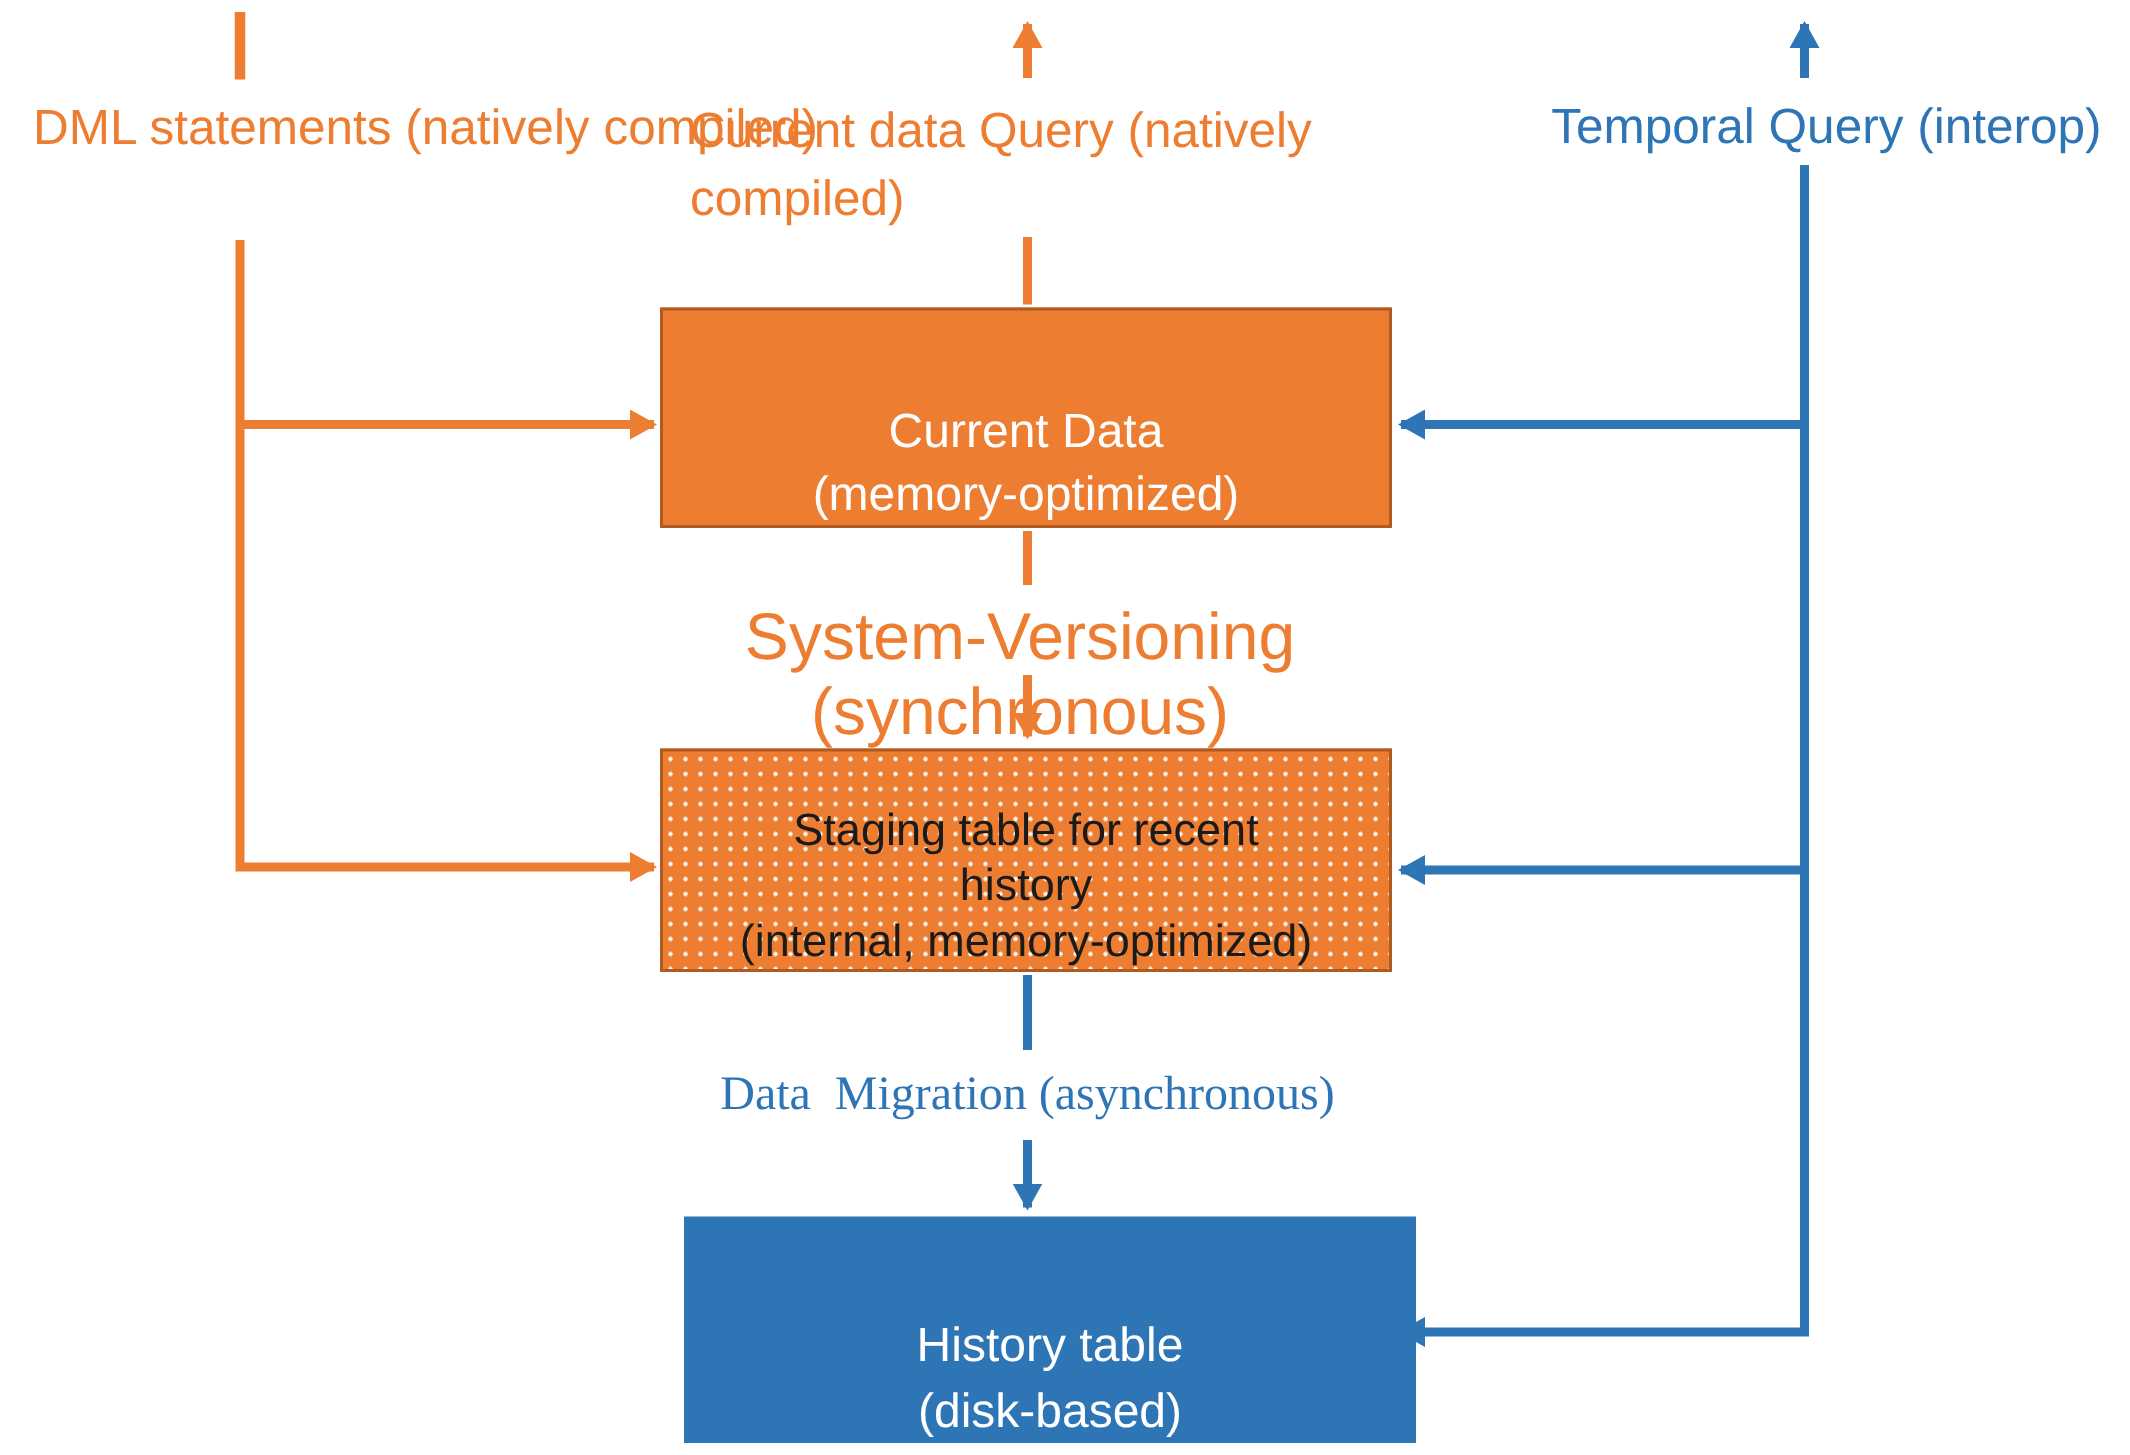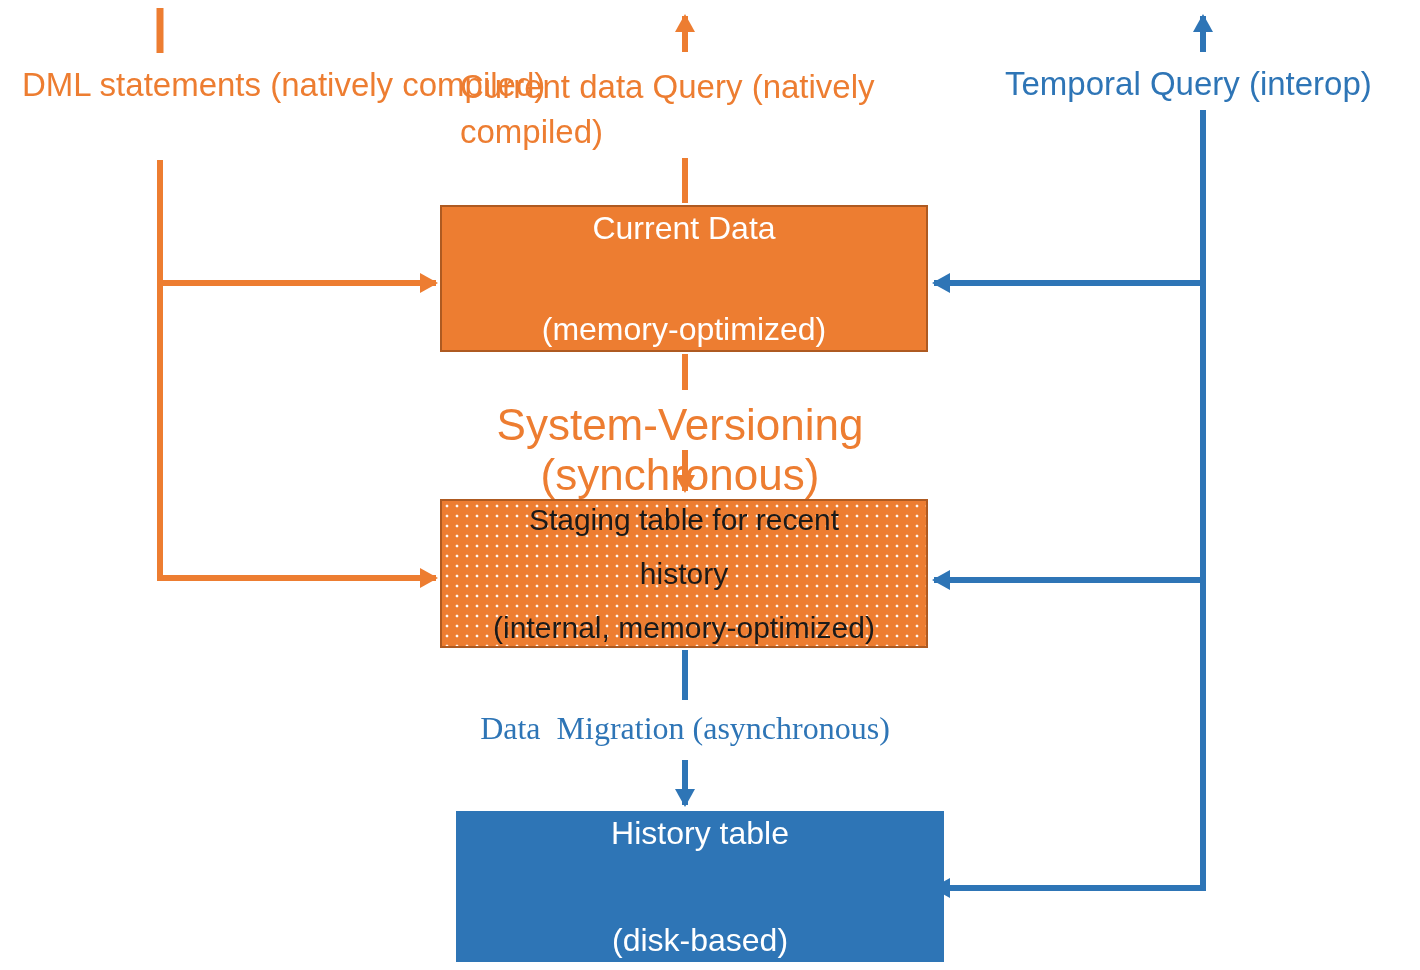--- a/index.html
+++ b/index.html
@@ -17,27 +17,27 @@
   .edge-blue{stroke:var(--blue);}
   .fill-orange{fill:var(--orange);}
   .fill-blue{fill:var(--blue);}
 
   .free-label{position:absolute;font-weight:400;}
   .lbl-orange{color:var(--orange);}
   .lbl-blue{color:var(--blue);}
 
   .dml-label{left:22px;top:62px;font-size:33px;line-height:45px;text-align:left;}
   .current-query-label{left:460px;top:64px;width:450px;font-size:33px;line-height:45px;text-align:left;}
-  .temporal-label{left:1005px;top:64px;width:396px;font-size:33px;line-height:40px;text-align:left;}
+  .temporal-label{left:1005px;top:64px;width:396px;font-size:33px;line-height:40px;text-align:right;}
   .sysver-label{left:430px;top:400px;width:500px;font-size:44px;text-align:center;}
   .migration-label{left:437px;top:710px;width:496px;font-size:32px;text-align:center;white-space:pre;font-family:Liberation Serif, serif;}
 
   .node{
     position:absolute;width:488px;box-sizing:border-box;
-    display:flex;flex-direction:column;align-items:center;justify-content:space-between;
+    display:flex;flex-direction:column;align-items:center;justify-content:flex-end;
     text-align:center;
   }
   .node-current{
     left:440px;top:205px;height:147px;
     background:var(--orange);
     border:2px solid var(--orange-border);
     color:#fff;font-size:32px;line-height:42px;
   }
   .node-staging{
     left:440px;top:499px;height:149px;

